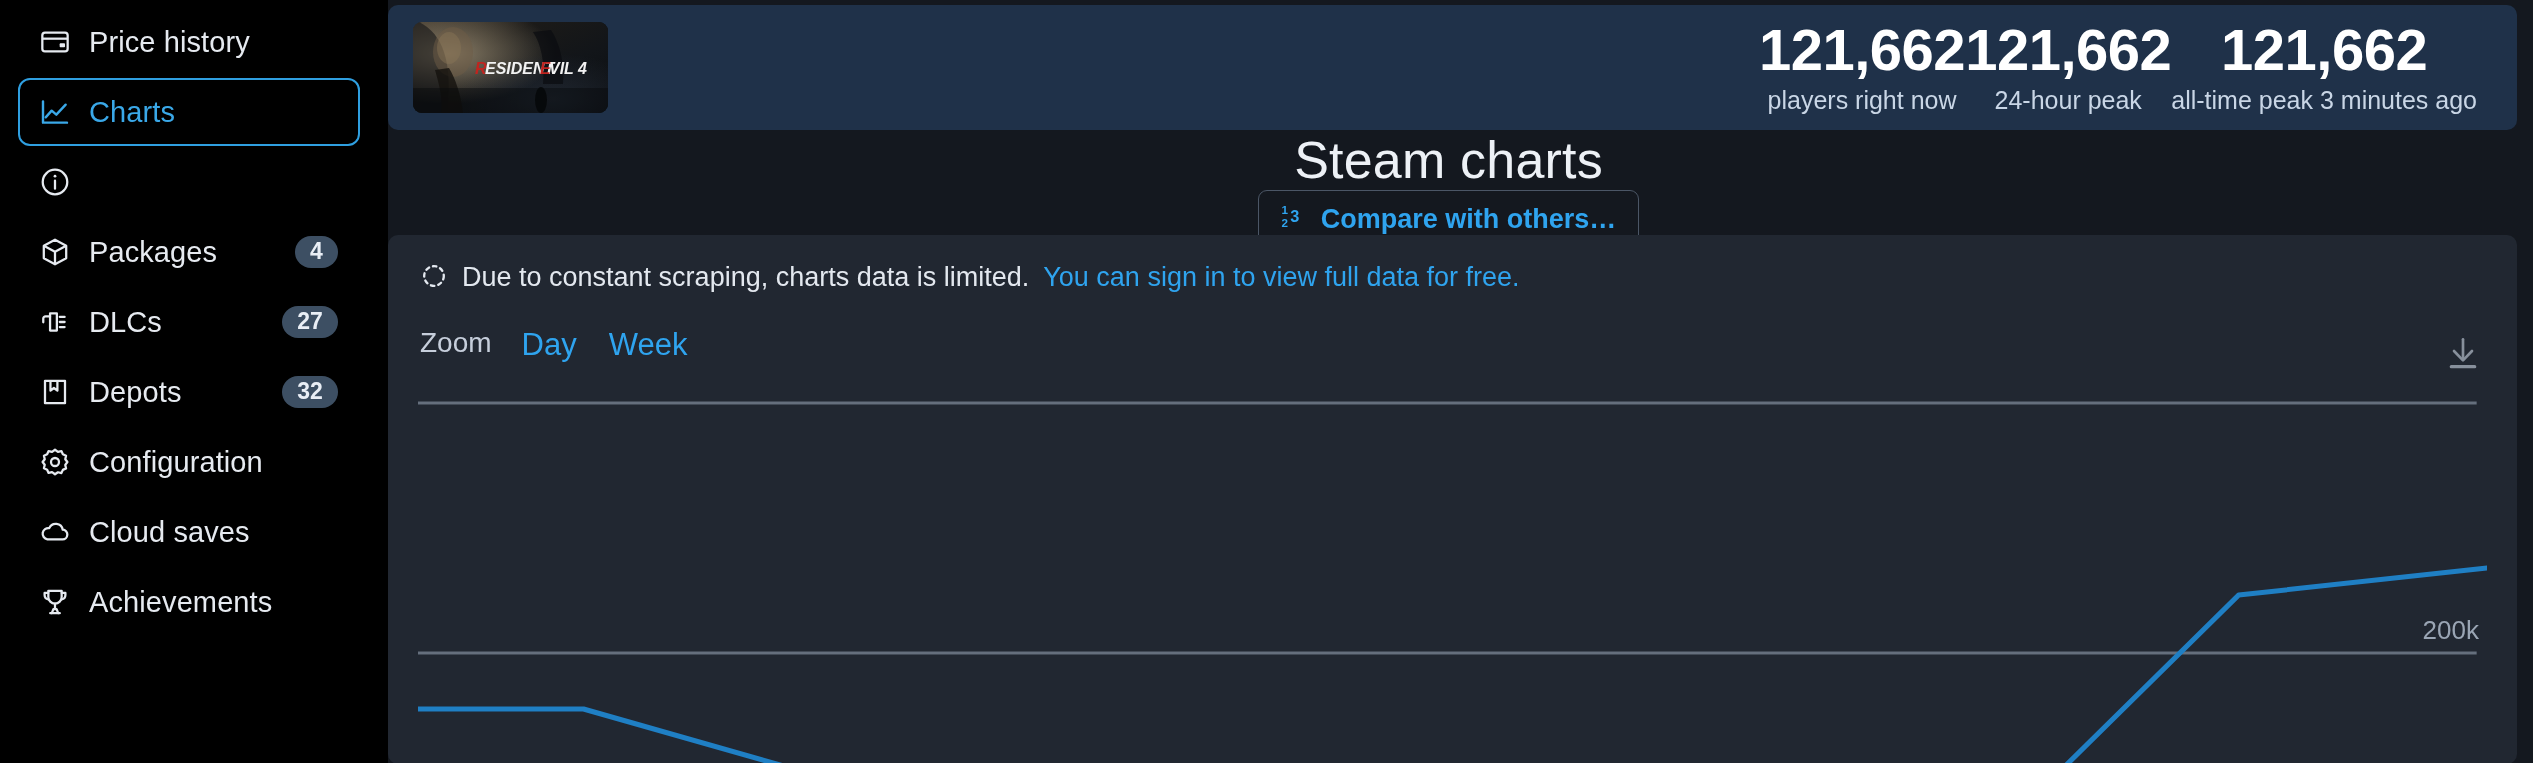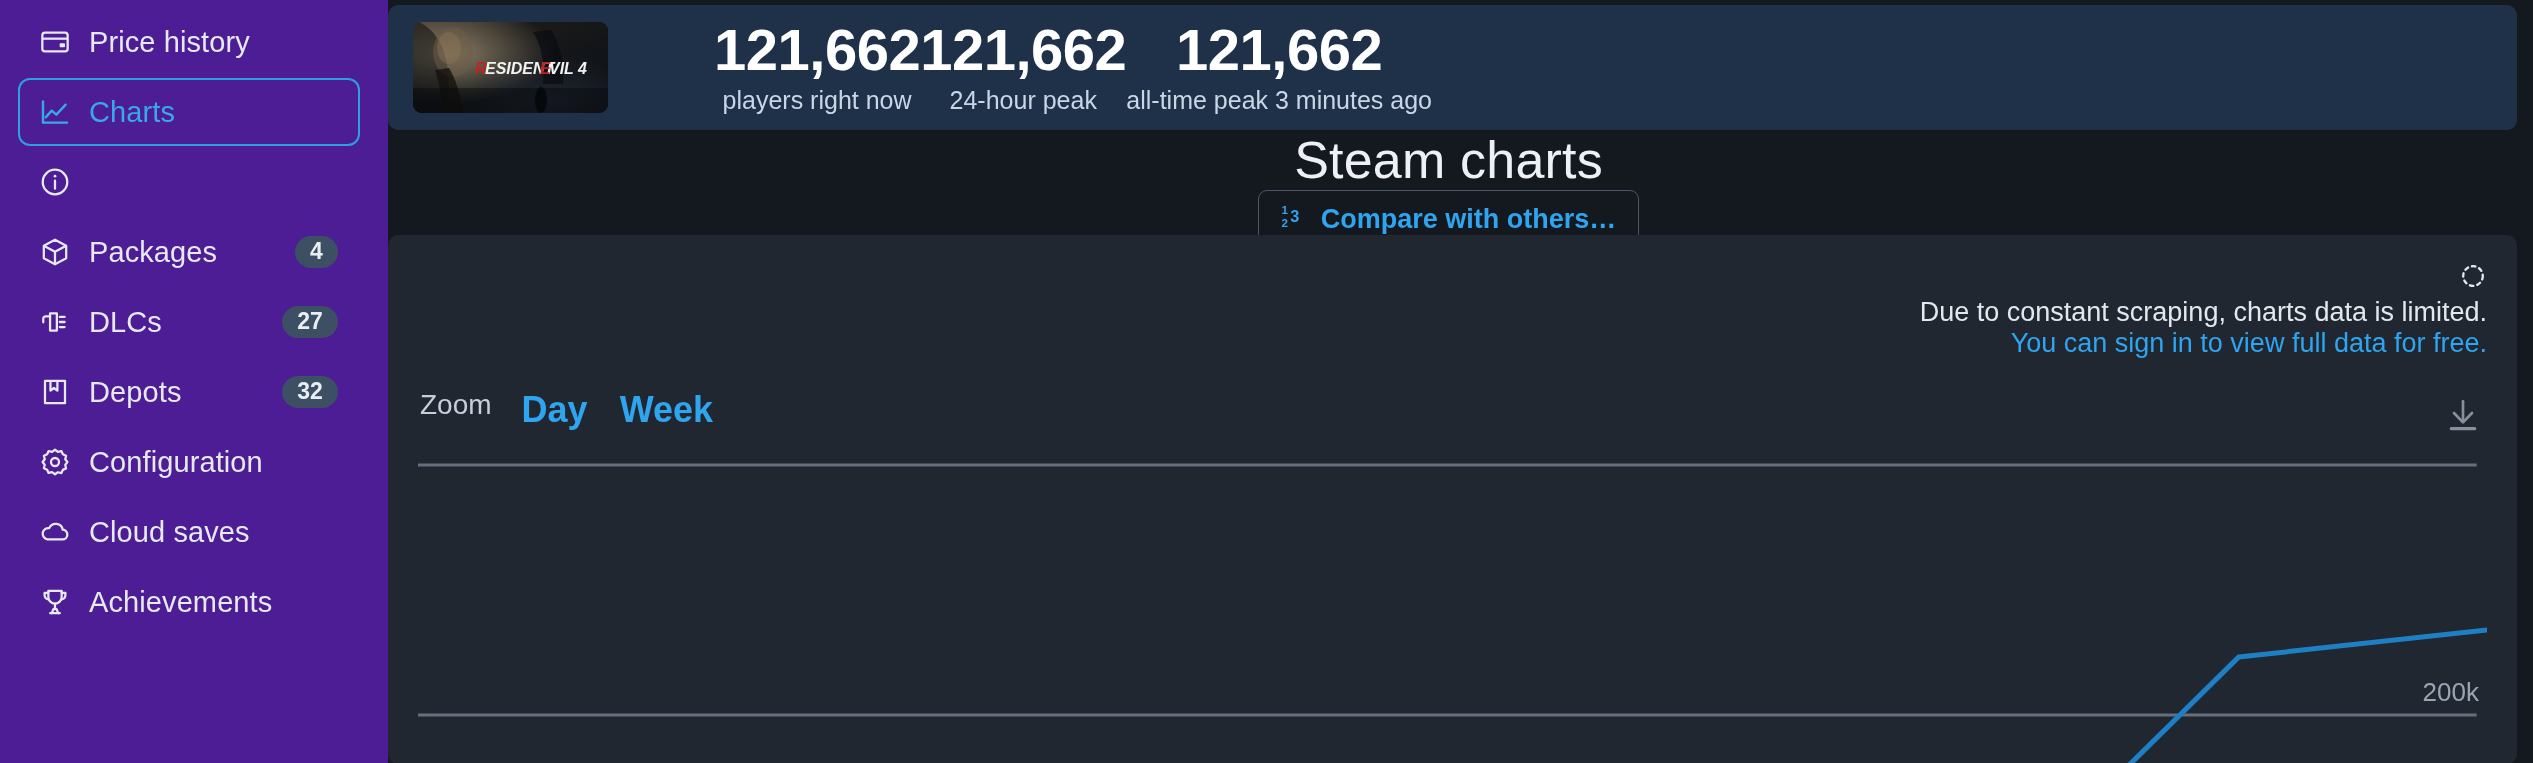--- a/index.html
+++ b/index.html
@@ -18,21 +18,21 @@
     width: 2533px;
     height: 763px;
     display: flex;
     background: #14181f;
   }
 
   
   .sidebar {
     width: 388px;
     flex: 0 0 388px;
-    background: #4c1d95;
+    background: #000000;
     padding-top: 6px;
     position: relative;
   }
 
   .nav-item {
     display: flex;
     align-items: center;
     height: 68px;
     margin: 2px 28px 2px 18px;
     padding: 0 20px 0 18px;
@@ -100,21 +100,21 @@
     border-radius: 9px;
     overflow: hidden;
     position: relative;
     background: #0b0e12;
   }
   .capsule svg { display: block; width: 100%; height: 100%; }
 
   .stat-group {
     flex: 1 1 0;
     display: flex;
-    justify-content: flex-start;
+    justify-content: flex-end;
     align-items: center;
     padding: 0 40px 0 106px;
   }
 
   .stat { text-align: center; }
 
   .stat-value {
     color: #ffffff;
     font-size: 58px;
     font-weight: bold;
@@ -167,47 +167,47 @@
     background: #212731;
     border-radius: 10px;
     padding: 22px 30px 0 30px;
     height: 529px;
     overflow: hidden;
     position: relative;
   }
 
   .notice {
     display: flex;
-    align-items: flex-end;
+    align-items: flex-start;
+    gap: 14px;
     font-size: 27px;
     color: #e3e8ef;
     padding: 5px 0 0 2px;
     white-space: nowrap;
-    flex-direction: column;
   }
   .notice .dashed-icon { flex: 0 0 28px; display: block; }
   .notice-link { color: #2fa4ef; text-decoration: none; cursor: pointer; }
 
   .zoom-row {
     display: flex;
     align-items: flex-start;
     margin-top: 30px;
     padding: 0 2px;
     position: relative;
     height: 54px;
   }
   .zoom-label {
     color: #c6cedb;
     font-size: 28px;
     margin-right: 30px;
   }
   .zoom-opt {
     color: #2fa4ef;
-    font-size: 36px;
-    font-weight: bold;
+    font-size: 31px;
+    font-weight: normal;
     margin-right: 32px;
     cursor: pointer;
   }
   .download-btn {
     position: absolute;
     right: 4px;
     top: 50%;
     transform: translateY(-50%);
     cursor: pointer;
     opacity: 0.75;

